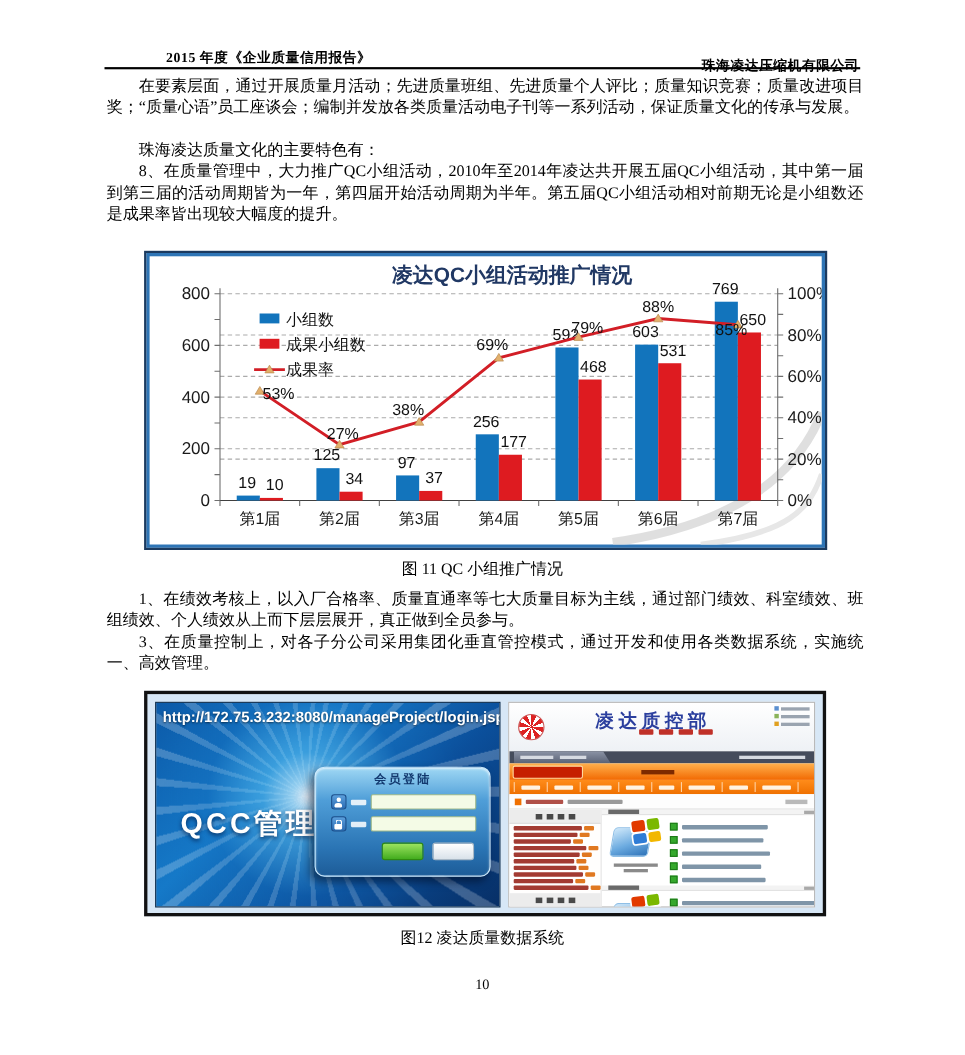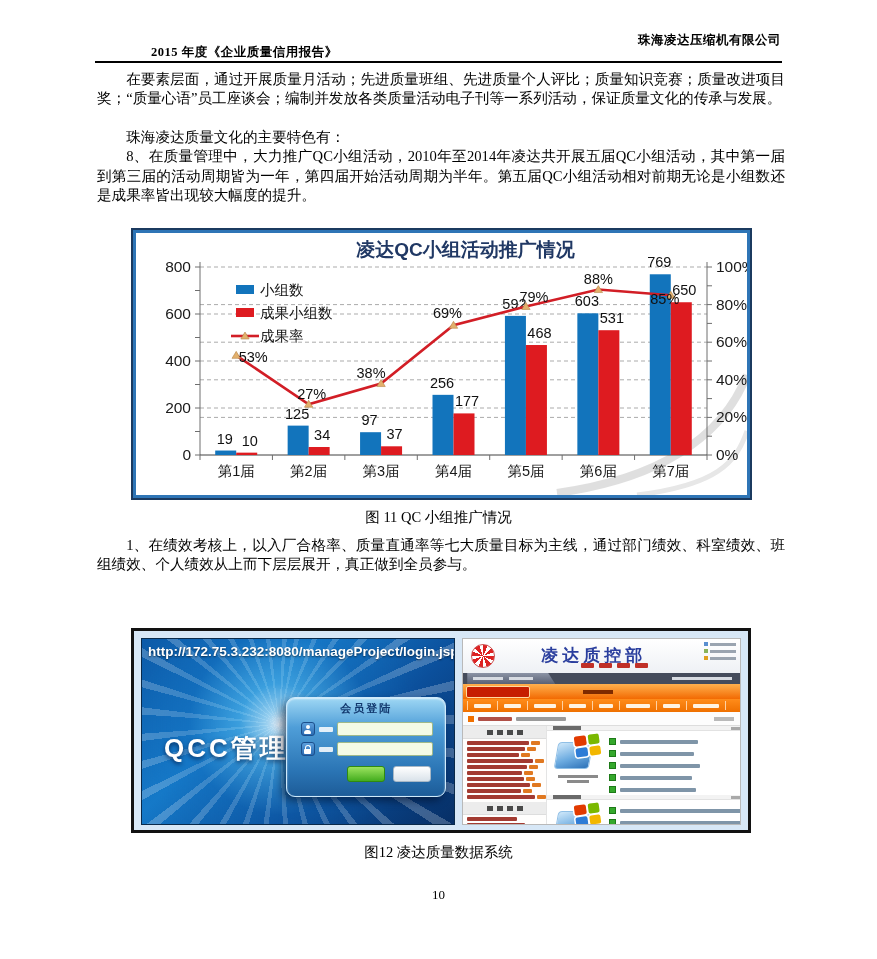--- a/index.html
+++ b/index.html
@@ -42,21 +42,21 @@
   .chip.lock::before{content:"";position:absolute;left:3px;top:1.5px;width:4px;height:4px;border:1.5px solid #fff;border-bottom:none;border-radius:3px 3px 0 0;}
   .chip.lock::after{content:"";position:absolute;left:2px;top:5.5px;width:7px;height:5px;background:#fff;border-radius:1px;}
   .lbl{width:14px;height:5px;background:rgba(255,255,255,.85);border-radius:1px;}
   .inp{width:94px;height:12px;background:#f4fbe6;border:1px solid #9fb98a;border-radius:2px;}
   .btnrow{display:flex;gap:8px;justify-content:flex-end;margin:10px 14px 0 0;}
   .btn-green{width:36px;height:14px;border-radius:3px;background:linear-gradient(#9be35f,#43ac1e);border:1px solid #2f8a10;}
   .btn-gray{width:36px;height:14px;border-radius:3px;background:linear-gradient(#ffffff,#d9e2ea);border:1px solid #a8b8c6;}
   
   .shot-right{position:relative;width:281px;height:185px;background:#fff;border:1px solid #b9b9b9;overflow:hidden;
     font-family:"Liberation Sans","DejaVu Sans",sans-serif;}
-  .p-head{height:34px;background:linear-gradient(#ffffff,#eef1f5);display:flex;align-items:center;position:relative;}
+  .p-head{height:44px;background:linear-gradient(#ffffff,#eef1f5);display:flex;align-items:center;position:relative;}
   .logo{width:22px;height:22px;margin-left:8px;border-radius:50%;
     background:repeating-conic-gradient(#d22 0deg 25deg,#fff 25deg 45deg);border:1px solid #c55;}
   .p-title{position:absolute;left:78px;top:5px;font-size:17px;font-weight:bold;color:#2b3f9e;letter-spacing:4px;}
   .p-sub{position:absolute;left:118px;top:24px;display:flex;gap:5px;}
   .p-sub i{display:block;width:13px;height:5px;background:#c03028;border-radius:1px;}
   .p-mini{position:absolute;right:4px;top:3px;display:flex;flex-direction:column;gap:3px;}
   .p-mini .r{display:flex;align-items:center;gap:2px;}
   .p-mini .d{width:4px;height:4px;}
   .p-mini .b{width:26px;height:3px;background:#9aa4b0;}
   .p-tabs{height:11px;background:#454c5c;position:relative;}
@@ -99,21 +99,21 @@
   .wincap i{display:block;width:40px;height:3px;background:#8a8a8a;}
   .p-list{display:flex;flex-direction:column;gap:5px;padding-top:3px;flex:1;}
   .p-item{display:flex;align-items:center;gap:4px;}
   .p-item .dot{width:5px;height:5px;background:#35a82c;border:1px solid #1d7a18;flex:none;}
   .p-item i{display:block;height:4px;background:#7f95a8;border-radius:1px;}
 </style>
 </head>
 <body>
 
 <div class="abs hdr" style="left:103px;top:44px;margin-left:48px;">2015 年度《企业质量信用报告》</div>
-<div class="abs hdr" style="right:96px;top:32px;">珠海凌达压缩机有限公司</div>
+<div class="abs hdr" style="right:96px;top:52px;">珠海凌达压缩机有限公司</div>
 <div class="abs rule" style="left:95px;top:61px;width:687px;"></div>
 
 <div class="abs para-block" style="left:97px;top:70px;width:688px;">
   <p class="para">在要素层面，通过开展质量月活动；先进质量班组、先进质量个人评比；质量知识竞赛；质量改进项目奖；“质量心语”员工座谈会；编制并发放各类质量活动电子刊等一系列活动，保证质量文化的传承与发展。</p>
   <div class="gap"></div>
   <p class="para">珠海凌达质量文化的主要特色有：</p>
   <p class="para">8、在质量管理中，大力推广QC小组活动，2010年至2014年凌达共开展五届QC小组活动，其中第一届到第三届的活动周期皆为一年，第四届开始活动周期为半年。第五届QC小组活动相对前期无论是小组数还是成果率皆出现较大幅度的提升。</p>
 </div>
 
 <div class="abs chart-frame" style="left:133px;top:230px;width:611px;height:262px;">
@@ -227,20 +227,21 @@
       <text x="124" y="85" text-anchor="start" style="font-family:&quot;Liberation Sans&quot;,&quot;DejaVu Sans&quot;,sans-serif;font-size:14.5px;fill:#111;">成果小组数</text>
       <line x1="95" x2="123" y1="103" y2="103" stroke="#D21E26" stroke-width="2.6"></line>
       <path d="M 109 99 L 113.2 106 L 104.8 106 Z" fill="#E2B06C" stroke="#b5854a" stroke-width="0.6"></path>
       <text x="124" y="108" text-anchor="start" style="font-family:&quot;Liberation Sans&quot;,&quot;DejaVu Sans&quot;,sans-serif;font-size:14.5px;fill:#111;">成果率</text>
     </svg>
 </div>
 <div class="abs caption" style="top:508px;text-align:center;">图 11  QC 小组推广情况</div>
 
 <div class="abs para-block" style="left:97px;top:536px;width:688px;">
   <p class="para">1、在绩效考核上，以入厂合格率、质量直通率等七大质量目标为主线，通过部门绩效、科室绩效、班组绩效、个人绩效从上而下层层展开，真正做到全员参与。</p>
+  <p class="para">3、在质量控制上，对各子分公司采用集团化垂直管控模式，通过开发和使用各类数据系统，实施统一、高效管理。</p>
 </div>
 
 <div class="abs fig12" style="left:131px;top:628px;width:620px;height:205px;">
 
   <div class="shot-left">
     <div class="url">http://172.75.3.232:8080/manageProject/login.jsp</div>
     <div class="qcc">QCC管理系统</div>
     <div class="login">
       <div class="ltitle">会员登陆</div>
       <div class="lrow">

